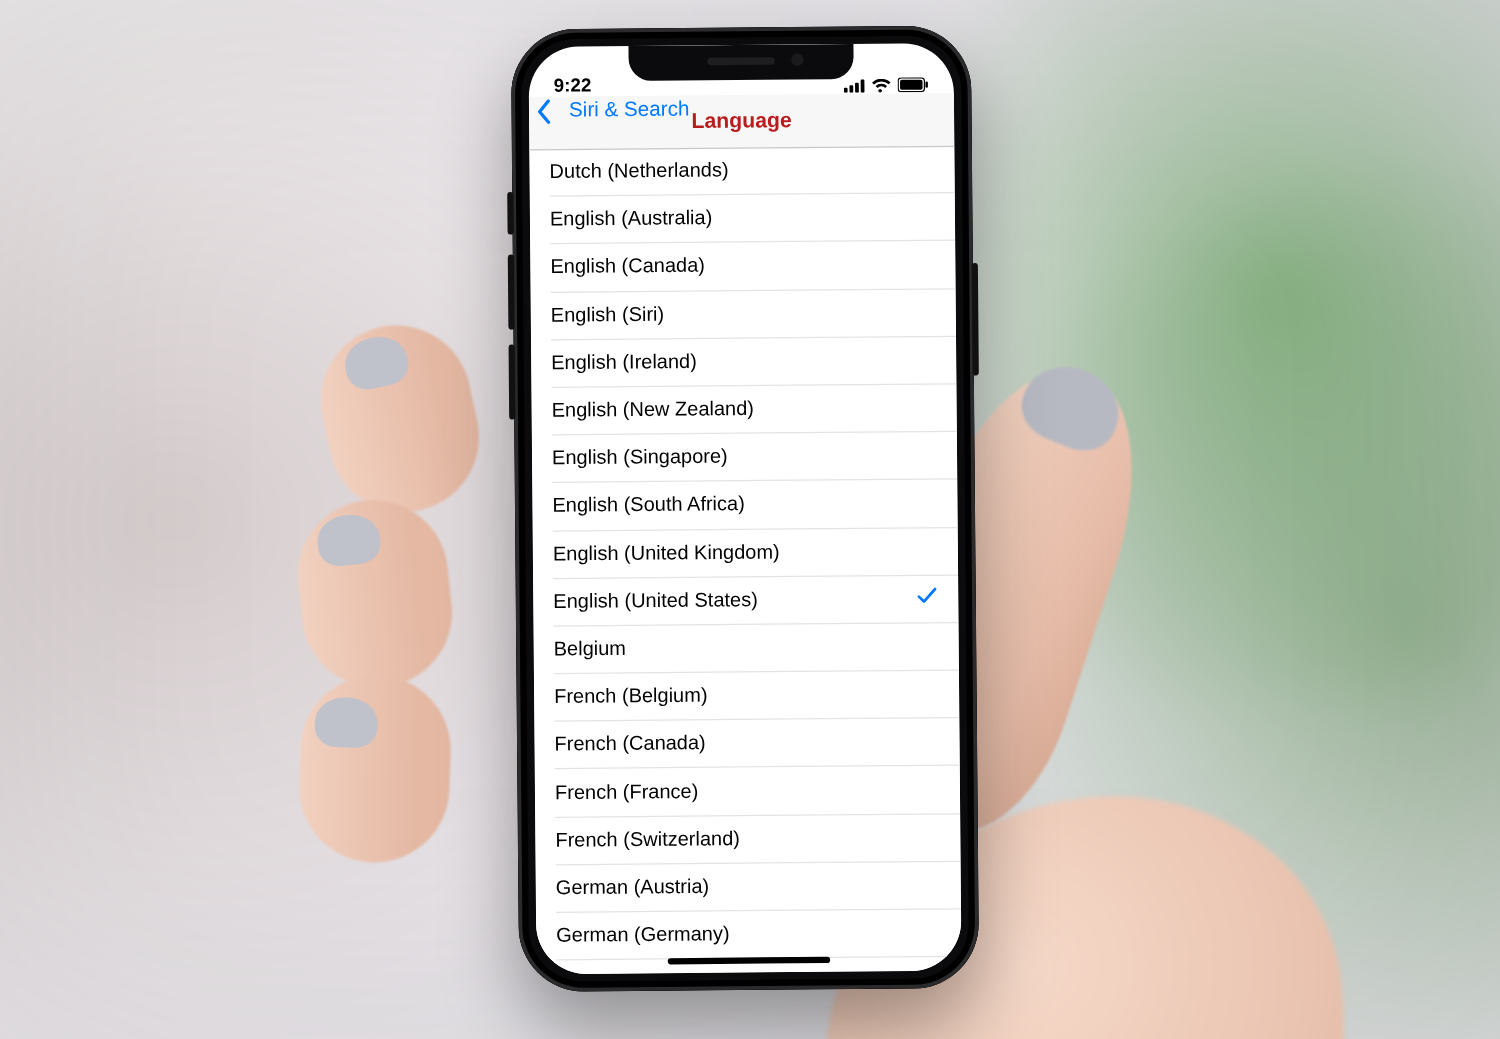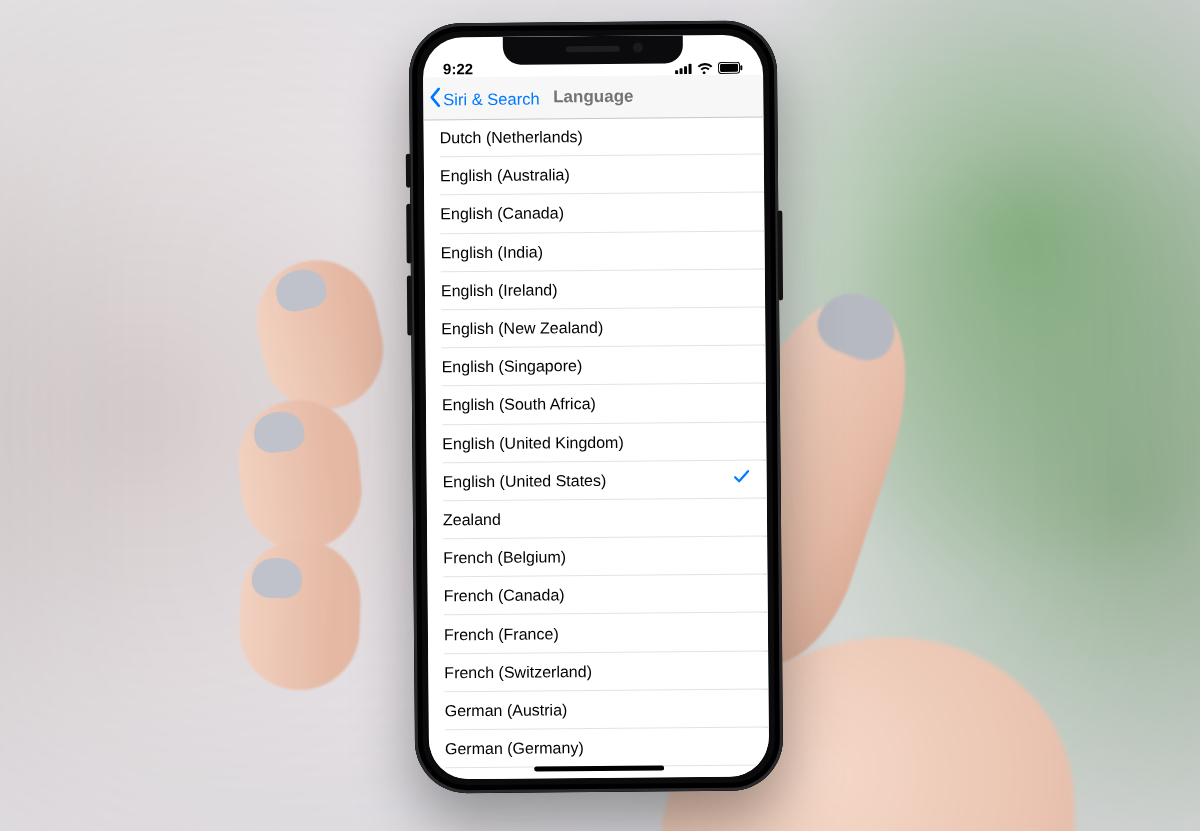--- a/index.html
+++ b/index.html
@@ -186,32 +186,32 @@
     display: flex;
     align-items: center;
     z-index: 3;
   }
   .back-btn {
     position: absolute;
     left: 6px;
     top: 2px;
     bottom: 0;
     display: flex;
-    align-items: center;
+    align-items: flex-start;
     color: #0079ff;
     font-size: 16.5px;
-    gap: 2px;
+    gap: 14px;
     cursor: pointer;
   }
   .back-btn svg { width:12px; height:20px; }
   .nav-title {
     margin: 15px auto;
     font-size: 17px;
     font-weight: 600;
-    color: #737373;
+    color: #b91c1c;
   }
 
   .list {
     position:absolute;
     top: 82px;
     left:0; right:0; bottom:0;
     overflow: hidden;
     background:#fff;
   }
   .row {
@@ -320,21 +320,21 @@
         <div class="row">
           <span>Dutch (Netherlands)</span>
         </div>
         <div class="row">
           <span>English (Australia)</span>
         </div>
         <div class="row">
           <span>English (Canada)</span>
         </div>
         <div class="row">
-          <span>English (India)</span>
+          <span>English (Siri)</span>
         </div>
         <div class="row">
           <span>English (Ireland)</span>
         </div>
         <div class="row">
           <span>English (New Zealand)</span>
         </div>
         <div class="row">
           <span>English (Singapore)</span>
         </div>
@@ -344,21 +344,21 @@
         <div class="row">
           <span>English (United Kingdom)</span>
         </div>
         <div class="row selected">
           <span>English (United States)</span>
           <span class="check"><svg width="18" height="18" viewBox="0 0 18 18">
               <path d="M2.5 9.5l4 4 9-10" fill="none" stroke="#0079ff" stroke-width="2.2" stroke-linecap="round" stroke-linejoin="round"></path>
             </svg></span>
         </div>
         <div class="row">
-          <span>Zealand</span>
+          <span>Belgium</span>
         </div>
         <div class="row">
           <span>French (Belgium)</span>
         </div>
         <div class="row">
           <span>French (Canada)</span>
         </div>
         <div class="row">
           <span>French (France)</span>
         </div>

